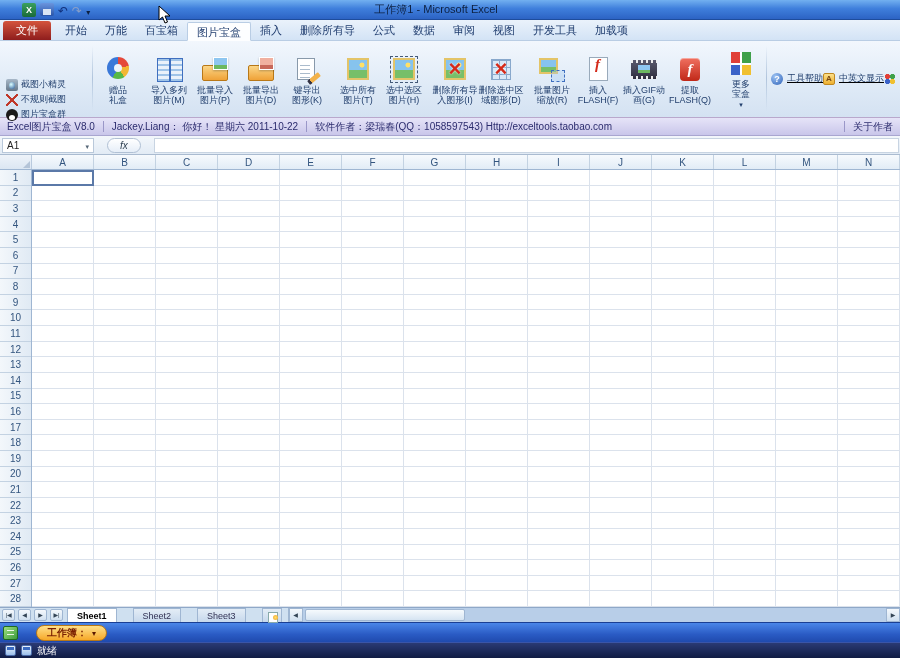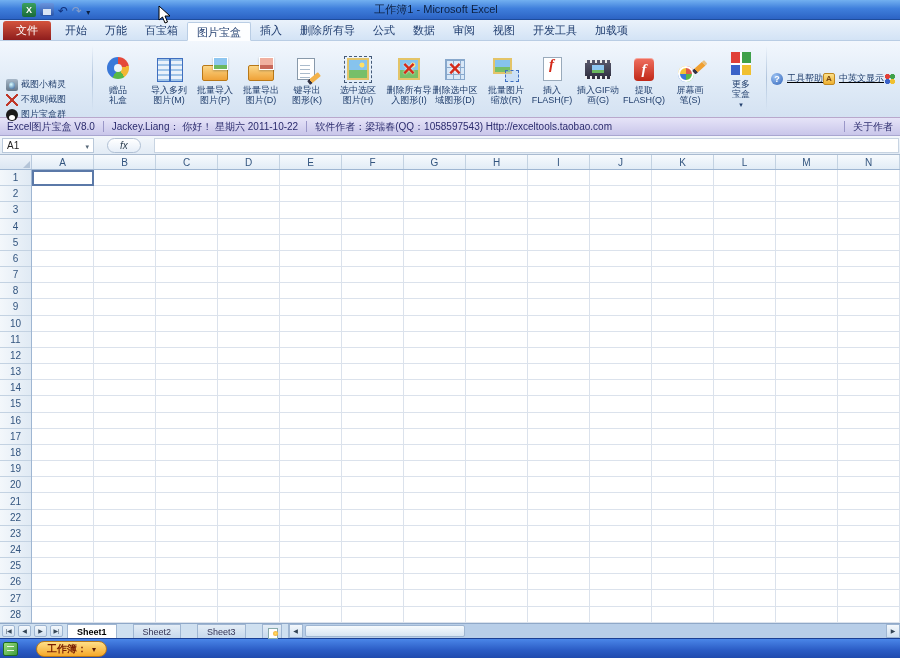--- a/index.html
+++ b/index.html
@@ -264,20 +264,27 @@
         </div>
         <div class="rbtn">
           <div class="icon key-export-icon"></div>
           <div class="cap">
             <div>键导出</div>
             <div>图形(K)</div>
           </div>
         </div>
         <div class="vsep"></div>
         <div class="rbtn">
+          <div class="icon pic select-all-icon"></div>
+          <div class="cap">
+            <div>选中所有</div>
+            <div>图片(T)</div>
+          </div>
+        </div>
+        <div class="rbtn">
           <div class="icon pic select-region-icon"></div>
           <div class="cap">
             <div>选中选区</div>
             <div>图片(H)</div>
           </div>
         </div>
         <div class="vsep"></div>
         <div class="rbtn">
           <div class="icon pic delete-all-icon"></div>
           <div class="cap">
@@ -312,27 +319,20 @@
           <div class="cap">
             <div>插入GIF动</div>
             <div>画(G)</div>
           </div>
         </div>
         <div class="rbtn">
           <div class="icon extract-flash-icon"></div>
           <div class="cap">
             <div>提取</div>
             <div>FLASH(Q)</div>
-          </div>
-        </div>
-        <div class="rbtn">
-          <div class="icon screen-pen-icon"></div>
-          <div class="cap">
-            <div>屏幕画</div>
-            <div>笔(S)</div>
           </div>
         </div>
         <div class="vsep"></div>
         <div class="rbtn">
           <div class="icon more-box-icon"></div>
           <div class="cap">
             <div>更多</div>
             <div>宝盒</div>
           </div>
           <span class="drop"></span>
@@ -482,18 +482,23 @@
   </div>
 
   <div class="wbbar">
     <span class="book-icon"></span>
     <div class="wb-btn">
       <span>工作簿：</span>
       <span class="wb-drop"></span>
     </div>
   </div>
 
+  <div class="statusbar">
+    <span class="sb-icon"></span>
+    <span class="sb-icon"></span>
+    <span>就绪</span>
+  </div>
 
 </div>
 
 <svg class="cursor" width="14" height="20" viewBox="0 0 14 20">
   <path d="M1,1 L1,15 L4.5,12 L7,18 L9.5,17 L7,11 L12,11 Z" fill="#fff" stroke="#000" stroke-width="1"></path>
 </svg>
 
 </body></html>

